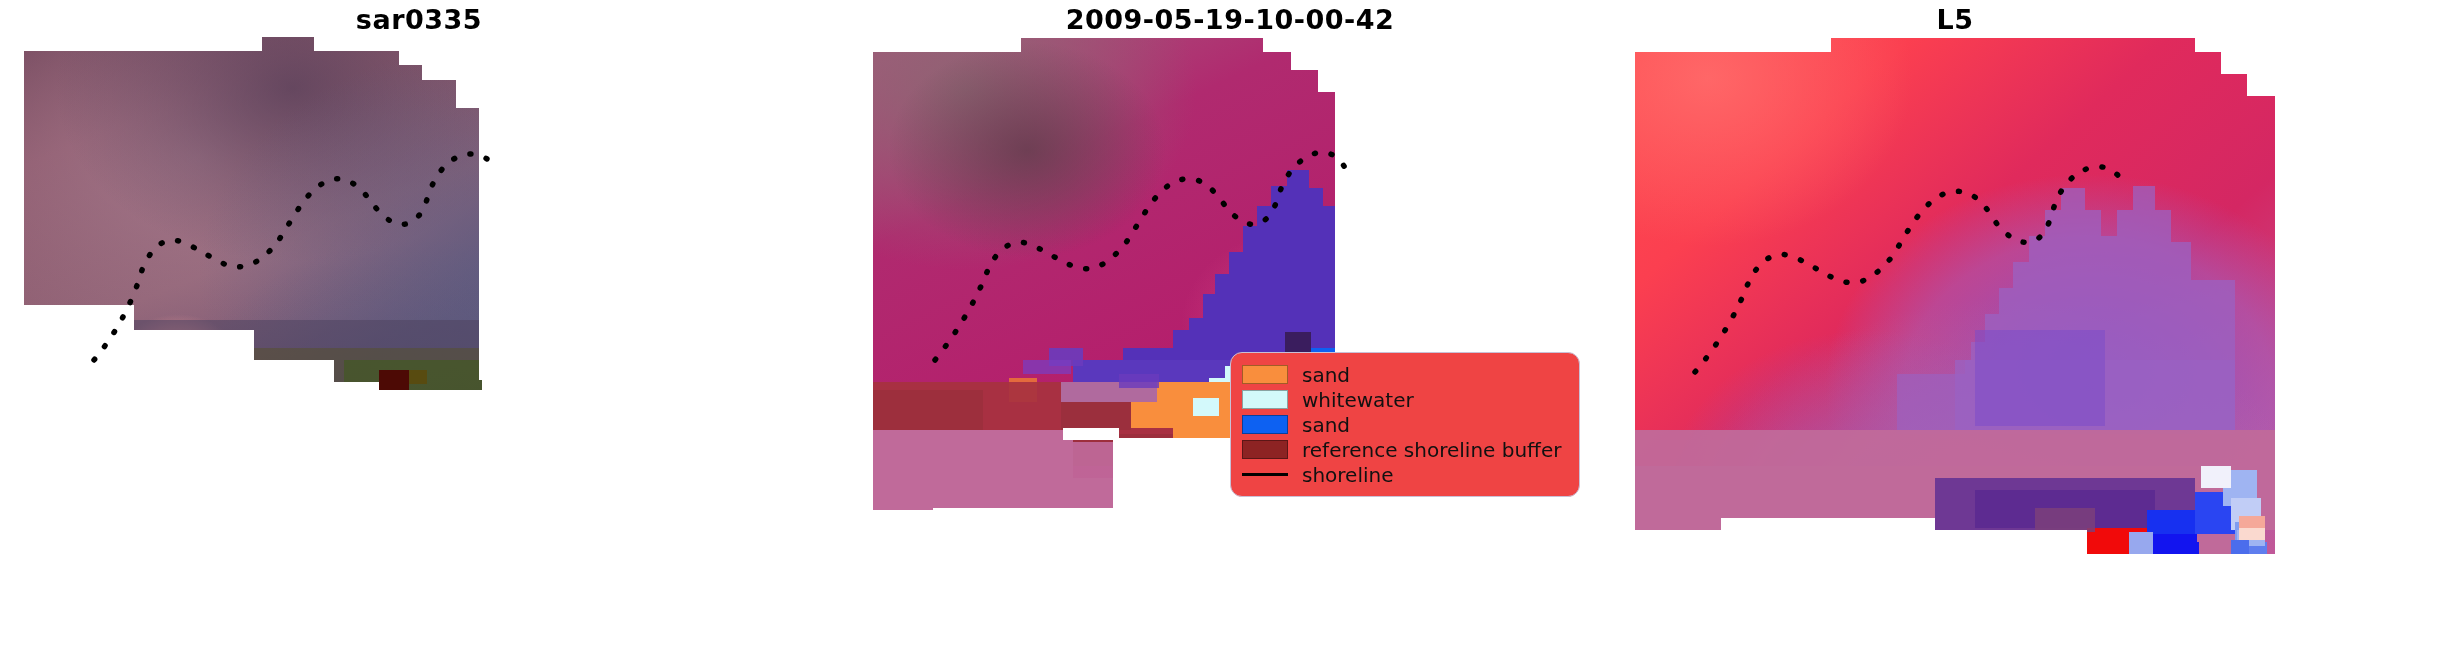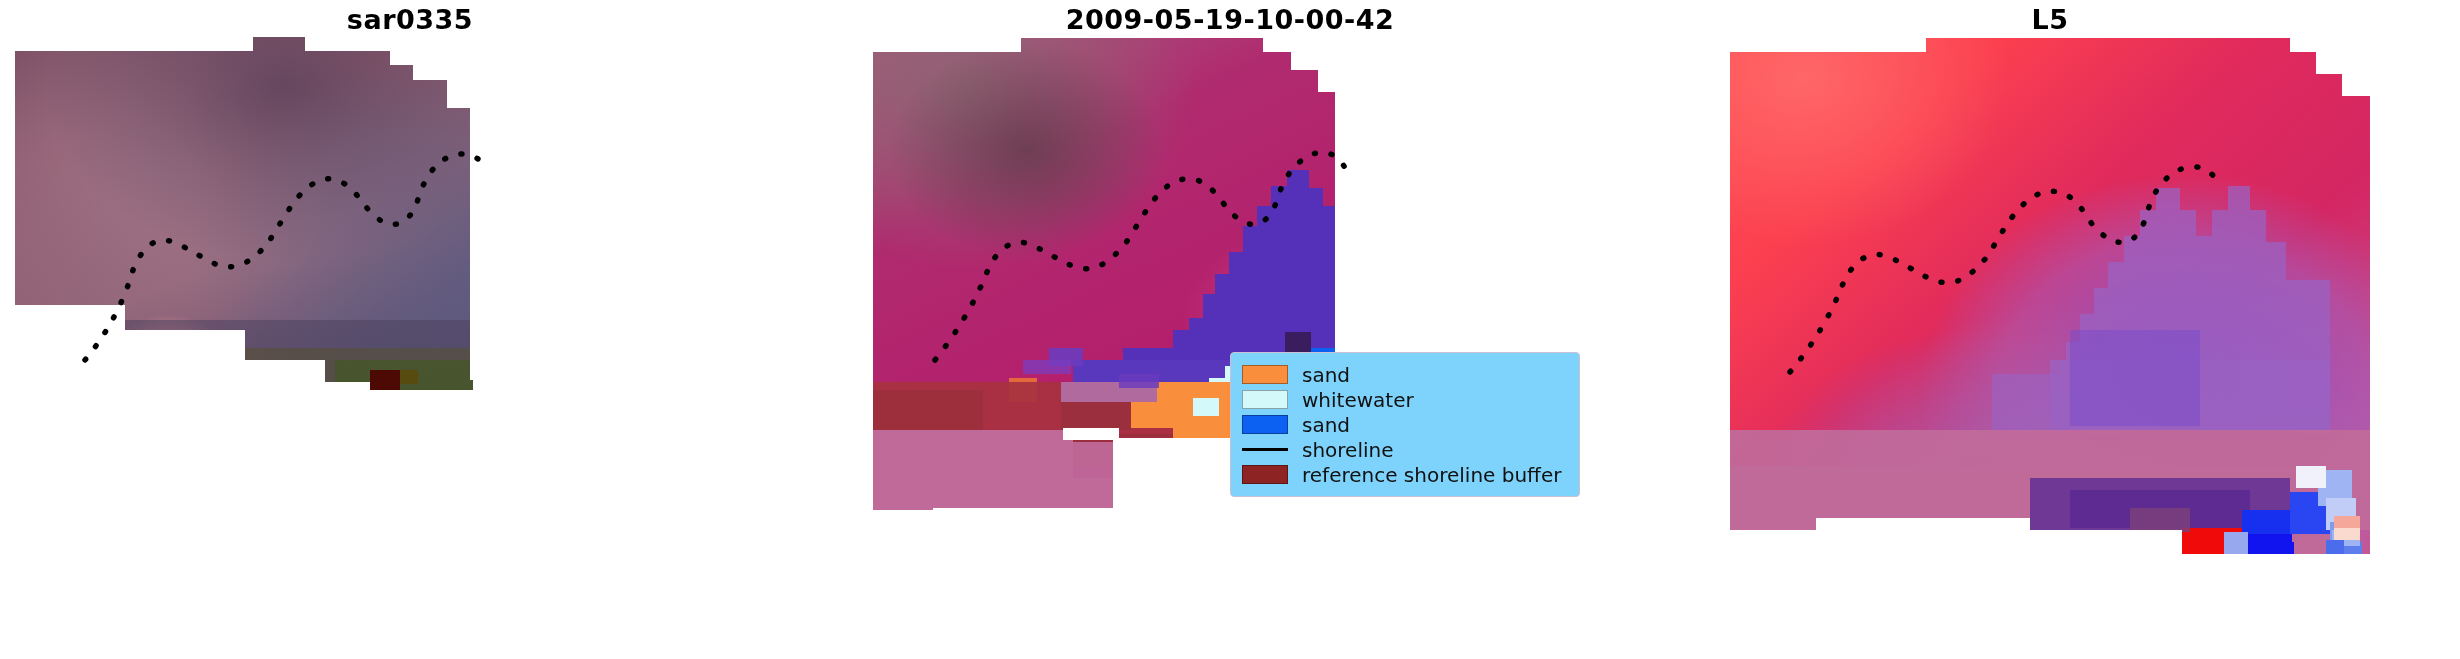--- a/index.html
+++ b/index.html
@@ -12,23 +12,23 @@
     font-family:"DejaVu Sans","Liberation Sans",sans-serif;
     font-weight:bold;font-size:27px;color:#000;letter-spacing:0.5px;
     white-space:nowrap;
   }
   .axes{position:absolute;overflow:hidden;background:#ffffff;}
   .axes svg{display:block;}
 
   
   .legend{
     position:absolute;
-    background:#7dd3fc;
+    background:#ef4444;
     border:1px solid #c9c0d6;
-    border-radius:4px;
+    border-radius:12px;
     padding:9px 12px 9px 11px;
     box-sizing:border-box;
     font-family:"DejaVu Sans","Liberation Sans",sans-serif;
   }
   .legend-row{display:flex;align-items:center;height:25px;}
   .legend-swatch{
     width:46px;height:19px;margin-right:14px;flex:none;
     border:1px solid rgba(0,0,0,0.35);box-sizing:border-box;
   }
   .legend-line{
@@ -39,21 +39,21 @@
     content:"";position:absolute;left:0;right:0;top:50%;
     height:3px;margin-top:-1.5px;background:#000;
   }
   .legend-label{font-size:20px;color:#111;line-height:1;white-space:nowrap;}
 </style>
 </head>
 <body>
 
 <div class="figure">
 
-  <div class="panel" style="left:0px;width:820px;">
+  <div class="panel" style="left:9px;width:820px;">
     <div class="panel-title">sar0335</div>
 
     <div class="axes" style="left:15px;top:30px;width:790px;height:580px;">
       <svg width="790" height="580" viewBox="0 0 790 580">
         <defs>
 
           <clipPath id="clip1">
             <path d="M0,21 L238,21 L238,7 L290,7 L290,21 L375,21 L375,35 L398,35 L398,50
                      L432,50 L432,78 L455,78 L455,120 L448,250 L448,330 L455,345 L458,345
                      L458,360 L310,360 L310,330 L230,330 L230,300 L110,300 L110,275 L0,275 Z"></path>
@@ -258,31 +258,31 @@
       </div>
       <div class="legend-row">
         <span class="legend-swatch" style="background:#d3f9fb;"></span>
         <span class="legend-label">whitewater</span>
       </div>
       <div class="legend-row">
         <span class="legend-swatch" style="background:#0d61f2;"></span>
         <span class="legend-label">sand</span>
       </div>
       <div class="legend-row">
+        <span class="legend-swatch" style="background:#8d2323;"></span>
+        <span class="legend-label">reference shoreline buffer</span>
+      </div>
+      <div class="legend-row">
         <span class="legend-line"></span>
         <span class="legend-label">shoreline</span>
       </div>
-      <div class="legend-row">
-        <span class="legend-swatch" style="background:#8d2323;"></span>
-        <span class="legend-label">reference shoreline buffer</span>
-      </div>
     </div>
   </div>
 
-  <div class="panel" style="left:1640px;width:820px;">
+  <div class="panel" style="left:1545px;width:820px;">
     <div class="panel-title">L5</div>
 
     <div class="axes" style="left:90px;top:30px;width:730px;height:600px;">
       <svg width="730" height="600" viewBox="0 0 730 600">
         <defs>
           <linearGradient id="g3base" x1="0.05" y1="0.02" x2="0.85" y2="0.75">
             <stop offset="0" stop-color="#fe4a4f"></stop>
             <stop offset="0.22" stop-color="#fb3f50"></stop>
             <stop offset="0.46" stop-color="#e02a5c"></stop>
             <stop offset="0.70" stop-color="#d42763"></stop>

